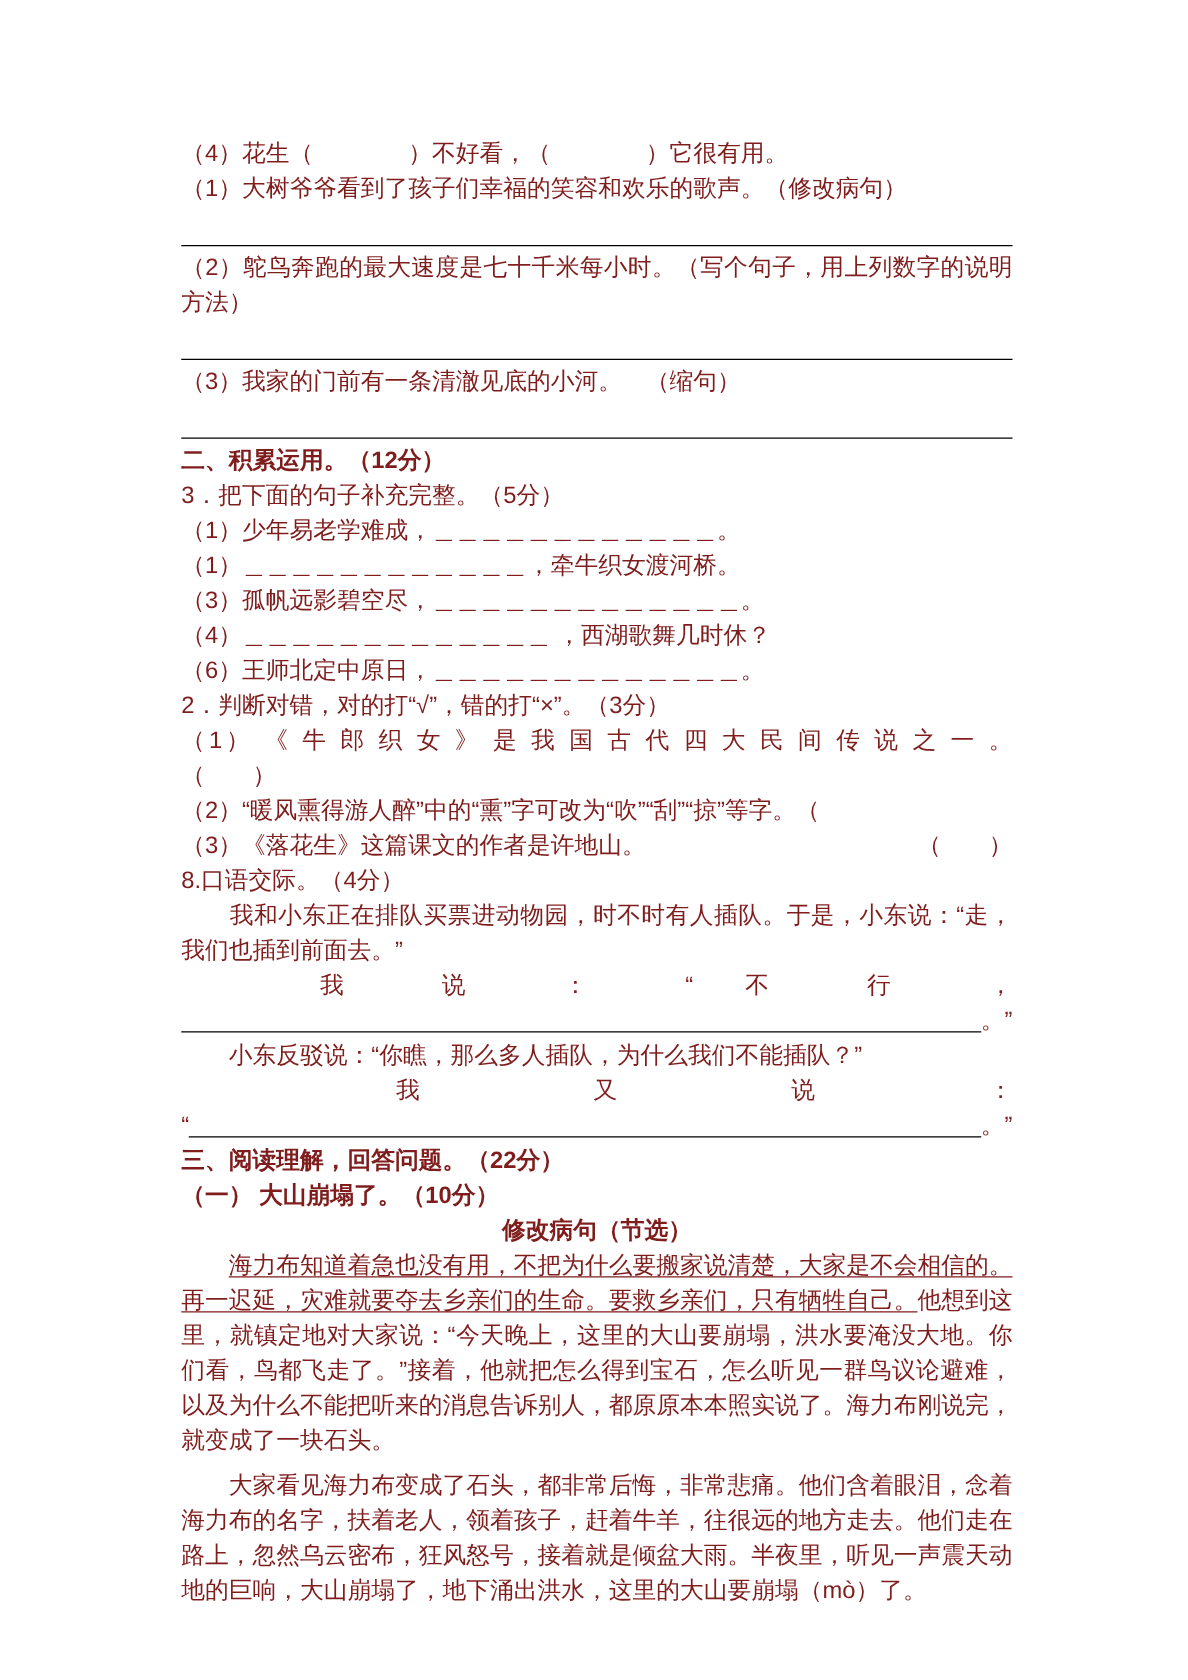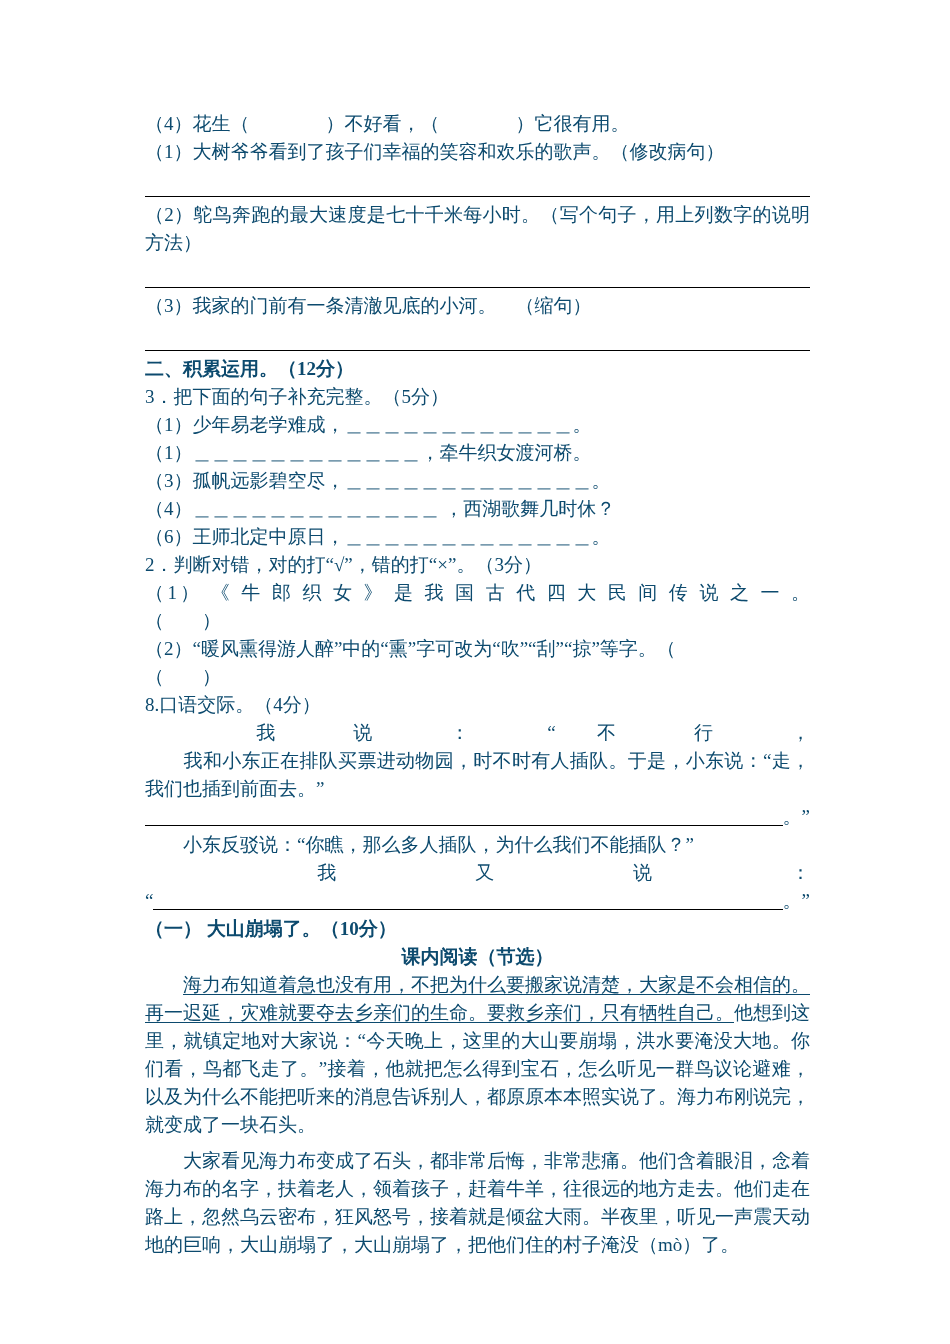--- a/index.html
+++ b/index.html
@@ -5,22 +5,22 @@
   html, body {
     margin: 0;
     padding: 0;
     background: #ffffff;
   }
   .page {
     position: relative;
     width: 950px;
     height: 1344px;
     background: #ffffff;
-    color: #0c4a6e;
-    font-family: Liberation Serif, serif;
+    color: #7f1d1d;
+    font-family: Liberation Sans, sans-serif;
     overflow: hidden;
   }
   .doc {
     position: absolute;
     left: 145px;
     top: 110px;
     width: 665px;
     font-size: 19px;
     line-height: 28px;
   }
@@ -61,34 +61,36 @@
       <div class="blk">（1）少年易老学难成，＿＿＿＿＿＿＿＿＿＿＿＿。</div>
       <div class="blk">（1）＿＿＿＿＿＿＿＿＿＿＿＿，牵牛织女渡河桥。</div>
       <div class="blk">（3）孤帆远影碧空尽，＿＿＿＿＿＿＿＿＿＿＿＿＿。</div>
       <div class="blk">（4）＿＿＿＿＿＿＿＿＿＿＿＿＿ ，西湖歌舞几时休？</div>
       <div class="blk">（6）王师北定中原日，＿＿＿＿＿＿＿＿＿＿＿＿＿。</div>
       <div class="blk"> 2．判断对错，对的打“√”，错的打“×”。（3分）</div>
       <div class="blk spread">（1） 《 牛 郎 织 女 》 是 我 国 古 代 四 大 民 间 传 说 之 一 。</div>
       <div class="blk">（　　）</div>
       <div class="blk">（2）“暖风熏得游人醉”中的“熏”字可改为“吹”“刮”“掠”等字。（</div>
       <div class="blk split">
+        <span>（3）《落花生》这篇课文的作者是许地山。</span>
         <span>（　　）</span>
       </div>
       <div class="blk"> 8.口语交际。（4分）</div>
+      <div class="blk para">　　我和小东正在排队买票进动物园，时不时有人插队。于是，小东说：“走，我们也插到前面去。”</div>
       <div class="blk spread">　　我 说 ： “ 不 行 ，</div>
-      <div class="blk para">　　我和小东正在排队买票进动物园，时不时有人插队。于是，小东说：“走，我们也插到前面去。”</div>
       <div class="blk fill">
         <span class="fill-line"></span>
         <span>。”</span>
       </div>
       <div class="blk">　　小东反驳说：“你瞧，那么多人插队，为什么我们不能插队？”</div>
       <div class="blk spread">　　我 又 说 ：</div>
       <div class="blk fill">
         <span>“</span>
         <span class="fill-line"></span>
         <span>。”</span>
       </div>
+      <div class="blk bold">三、阅读理解，回答问题。（22分）</div>
       <div class="blk bold">（一） 大山崩塌了。（10分）</div>
-      <div class="blk bold center">课内阅读（节选）</div>
+      <div class="blk bold center">修改病句（节选）</div>
       <div class="blk para"><span>　　</span><span class="u">海力布知道着急也没有用，不把为什么要搬家说清楚，大家是不会相信的。再一迟延，灾难就要夺去乡亲们的生命。要救乡亲们，只有牺牲自己。</span><span>他想到这里，就镇定地对大家说：“今天晚上，这里的大山要崩塌，洪水要淹没大地。你们看，鸟都飞走了。”接着，他就把怎么得到宝石，怎么听见一群鸟议论避难，以及为什么不能把听来的消息告诉别人，都原原本本照实说了。海力布刚说完，就变成了一块石头。</span></div>
-      <div class="blk para mt">　　大家看见海力布变成了石头，都非常后悔，非常悲痛。他们含着眼泪，念着海力布的名字，扶着老人，领着孩子，赶着牛羊，往很远的地方走去。他们走在路上，忽然乌云密布，狂风怒号，接着就是倾盆大雨。半夜里，听见一声震天动地的巨响，大山崩塌了，大山崩塌了，把他们住的村子淹没（mò）了。</div>
+      <div class="blk para mt">　　大家看见海力布变成了石头，都非常后悔，非常悲痛。他们含着眼泪，念着海力布的名字，扶着老人，领着孩子，赶着牛羊，往很远的地方走去。他们走在路上，忽然乌云密布，狂风怒号，接着就是倾盆大雨。半夜里，听见一声震天动地的巨响，大山崩塌了，地下涌出洪水，这里的大山要崩塌（mò）了。</div>
     </div>
 </div>
 
 </body></html>

